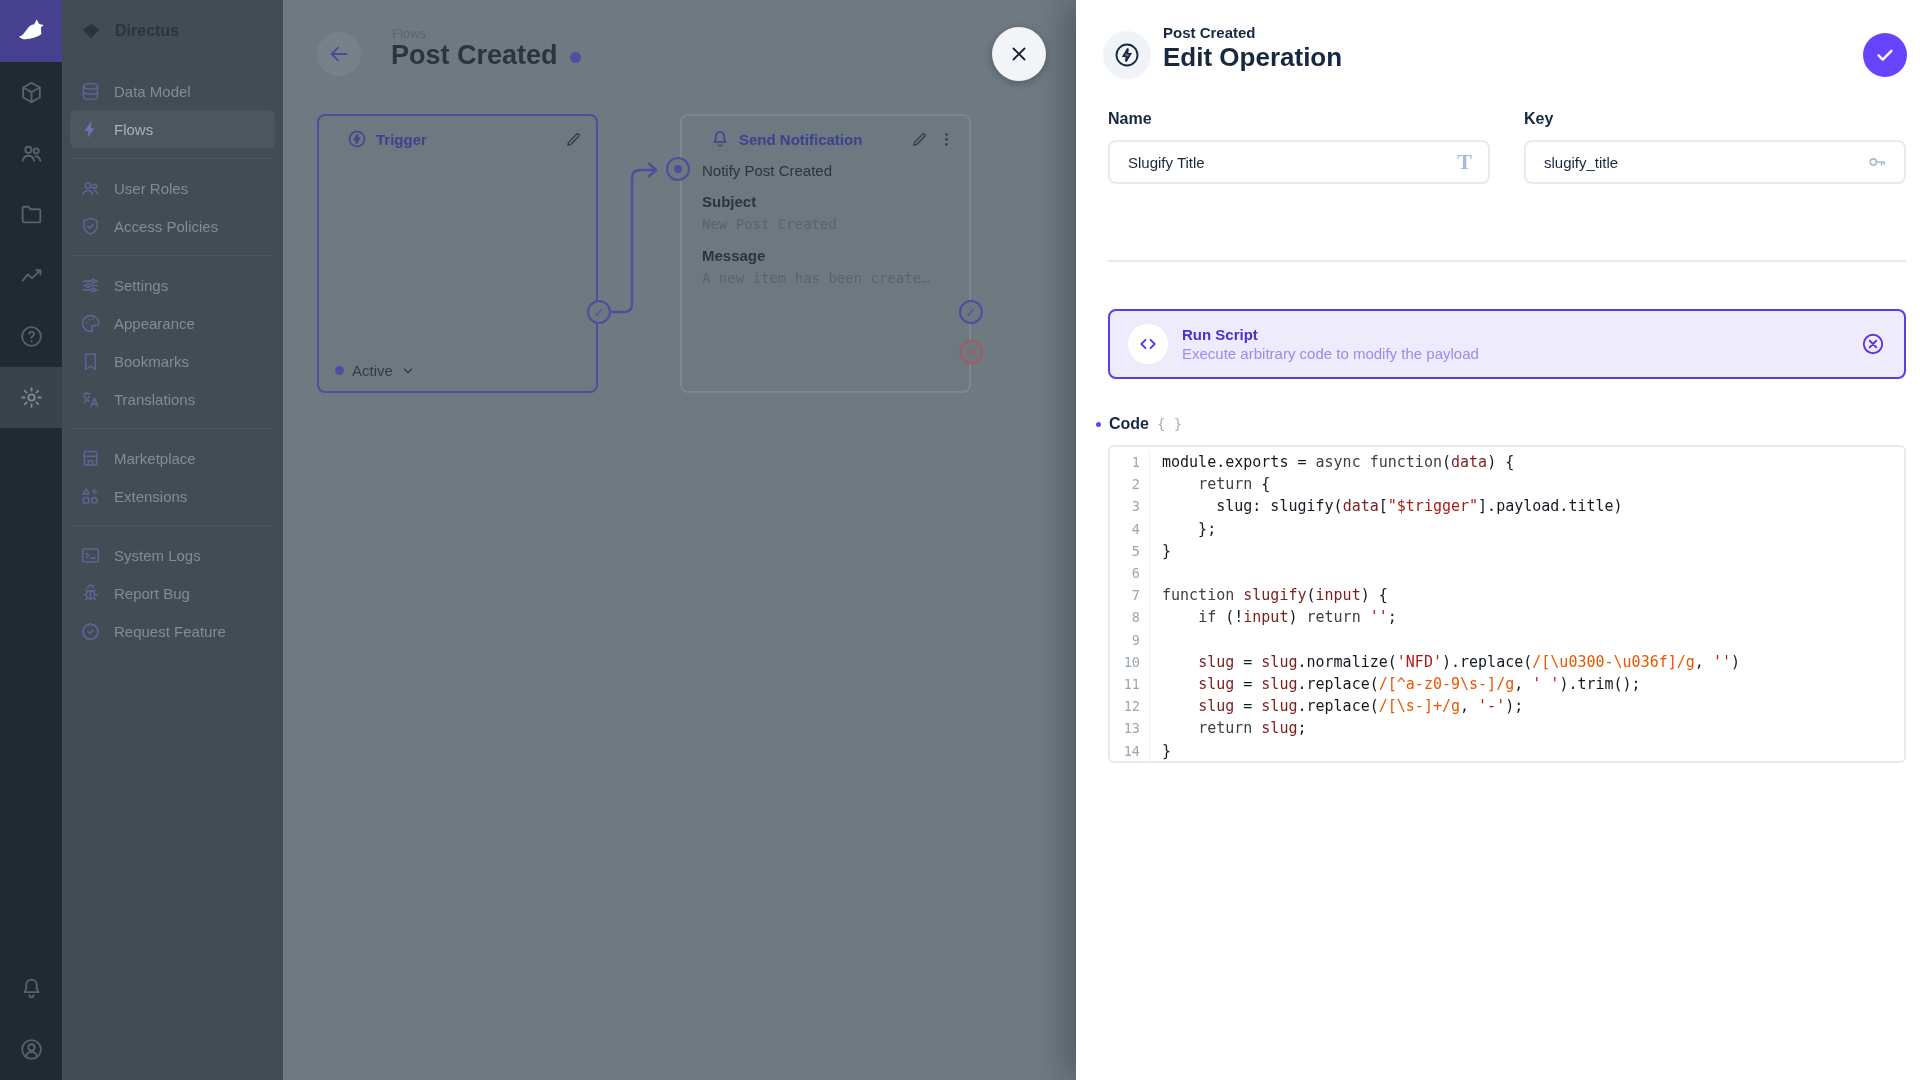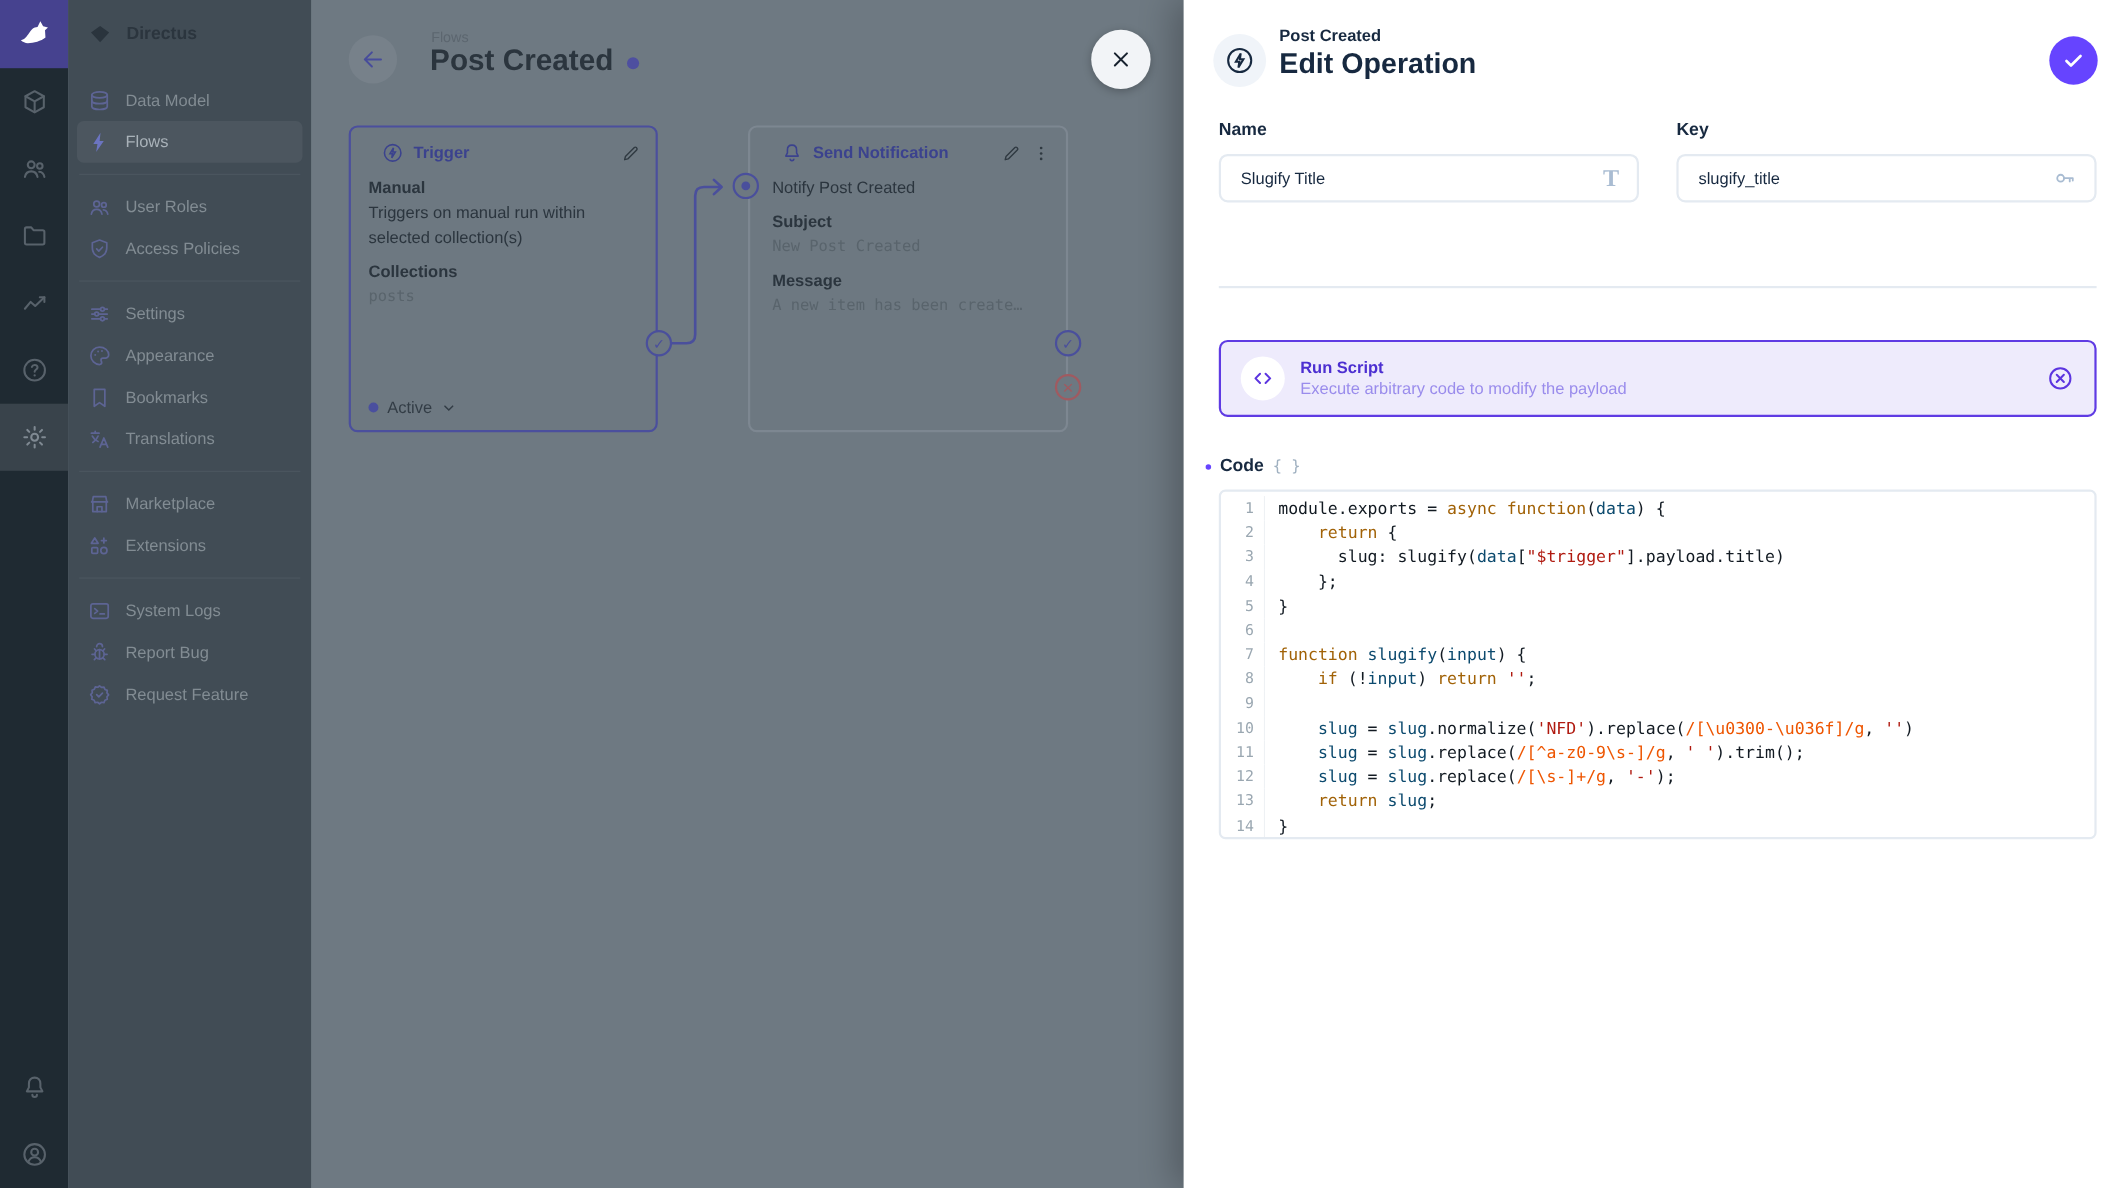--- a/index.html
+++ b/index.html
@@ -89,22 +89,22 @@
   .req-dot{width:5px;height:5px;border-radius:50%;background:#6644ff;}
   .code-label{font-size:16px;font-weight:bold;color:#172940;}
   .curly-ic{font-family:"DejaVu Sans Mono",monospace;font-size:14px;color:#9fb0c0;}
 
   .code-block{position:absolute;left:32px;top:445px;width:798px;height:318px;box-sizing:border-box;
               border:2px solid #e4eaf1;border-radius:6px;background:#fff;overflow:hidden;padding-top:4px;}
   .code-line{display:flex;font-family:"DejaVu Sans Mono",monospace;font-size:15px;line-height:22.2px;white-space:pre;}
   .code-line .ln{width:30px;flex:none;text-align:right;padding-right:9px;color:#9aa7b1;font-size:13.5px;
                  border-right:1px solid #eef1f4;}
   .code-line .lc{padding-left:12px;color:#121a22;}
-  .tk-k{color:#a16207;text-align:right;}
-  .tk-v{color:#0c4a6e;}
+  .tk-k{color:#404040;text-align:right;}
+  .tk-v{color:#7f1d1d;}
   .tk-s{color:#b01a10;}
   .tk-r{color:#ee5500;}
   svg{display:block;}
 </style>
 </head>
 <body>
 
 <div class="stage">
 
   <div class="modulebar">
@@ -330,29 +330,20 @@
         <svg viewBox="0 0 24 24" fill="none" stroke="currentColor" stroke-width="1.7">
             <circle cx="12" cy="12" r="9"></circle>
             <path d="M12.8 6.5L9 13h2.7l-.7 4.5 3.9-6.5h-2.7z"></path>
           </svg>
         <span>Trigger</span>
         <span class="fp-tools">
           <svg viewBox="0 0 24 24" fill="none" stroke="currentColor" stroke-width="1.8" stroke-linejoin="round">
               <path d="M4 20l1-4L16.5 4.5a1.8 1.8 0 012.5 0l.5.5a1.8 1.8 0 010 2.5L8 19z"></path>
             </svg>
         </span>
-      </div>
-      <div class="fp-body">
-        <div style="font-weight:600">Manual</div>
-        <div>
-          <span>Triggers on manual run within</span><br>
-          <span>selected collection(s)</span>
-        </div>
-        <div class="fp-label">Collections</div>
-        <div class="fp-mono">posts</div>
       </div>
       <div class="fp-status">
         <span class="sdot"></span>
         <span>Active</span>
         <svg viewBox="0 0 24 24" fill="none" stroke="currentColor" stroke-width="2.4" stroke-linecap="round">
             <path d="M6 9l6 6 6-6"></path>
           </svg>
       </div>
     </section>
 

